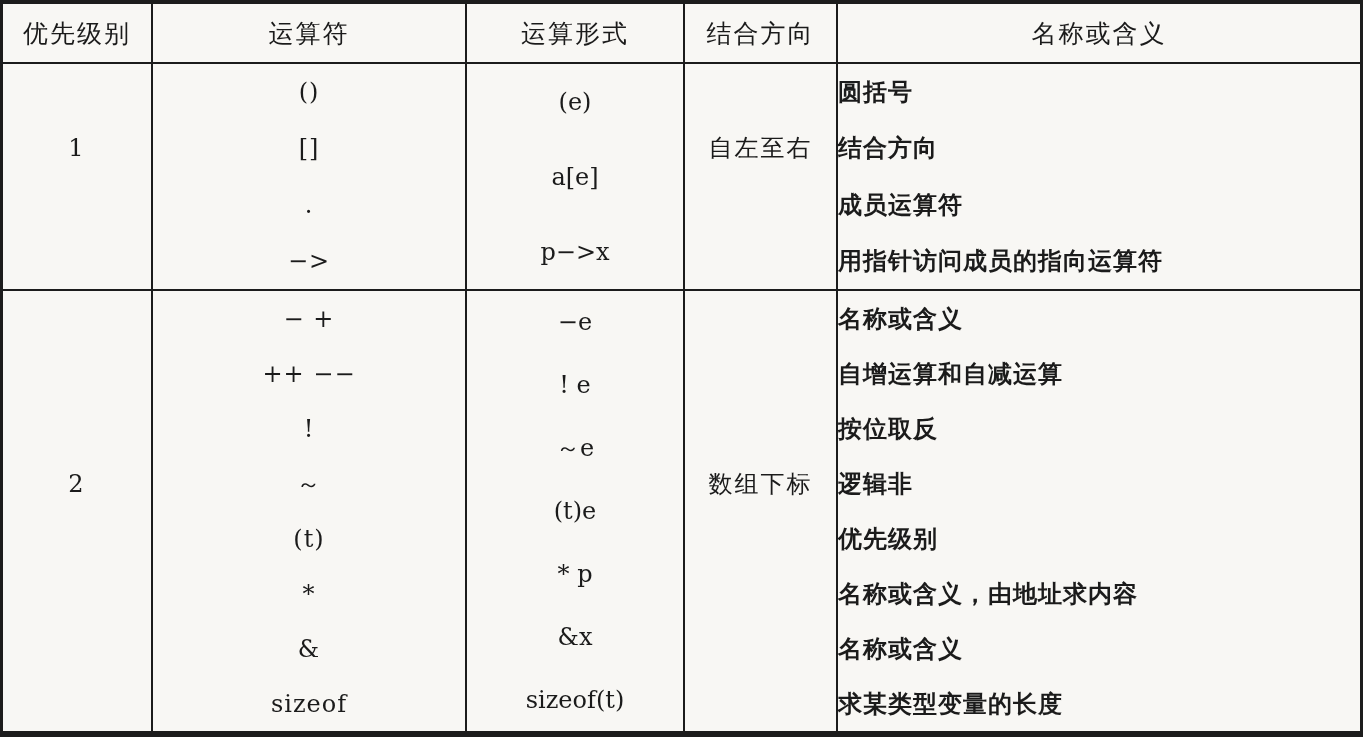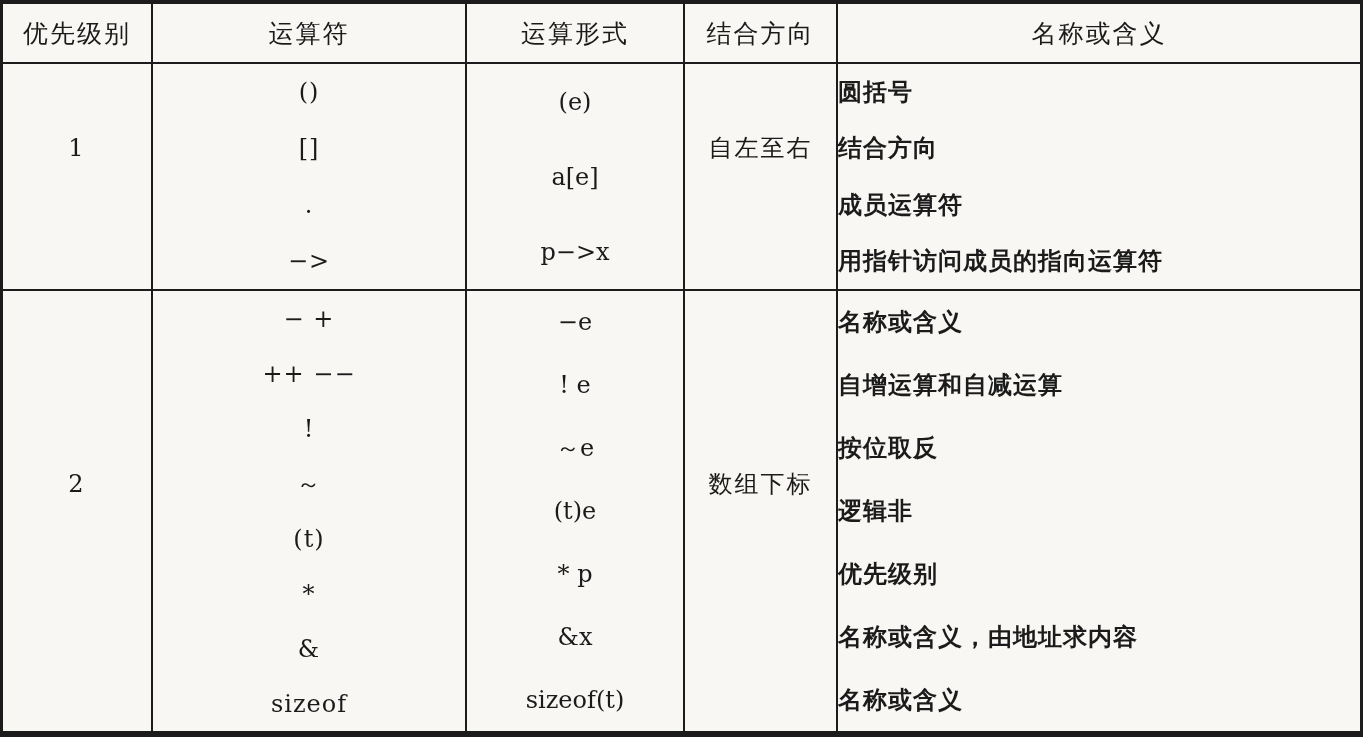--- a/index.html
+++ b/index.html
@@ -135,16 +135,17 @@
       <span class="center-label">数组下标</span>
     </div>
     <div class="cell col-meanings">
       <div class="line">名称或含义</div>
       <div class="line">自增运算和自减运算</div>
       <div class="line">按位取反</div>
       <div class="line">逻辑非</div>
       <div class="line">优先级别</div>
       <div class="line">名称或含义，由地址求内容</div>
       <div class="line">名称或含义</div>
+      <div class="line">求某类型变量的长度</div>
     </div>
   </div>
 
 </div>
 
 </body></html>

